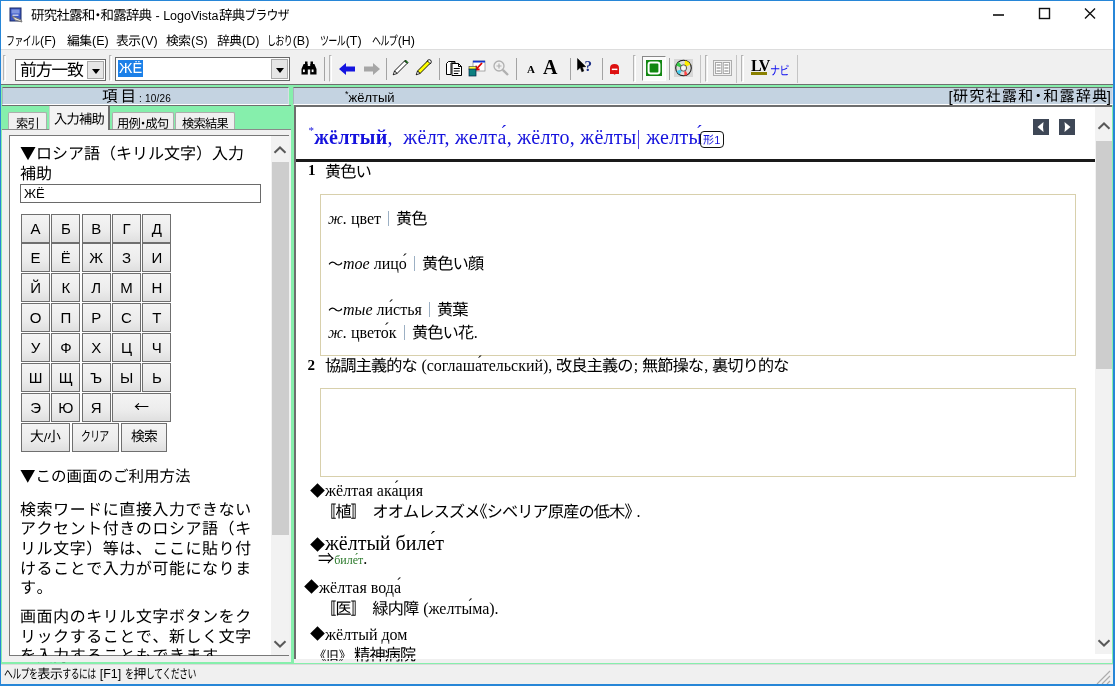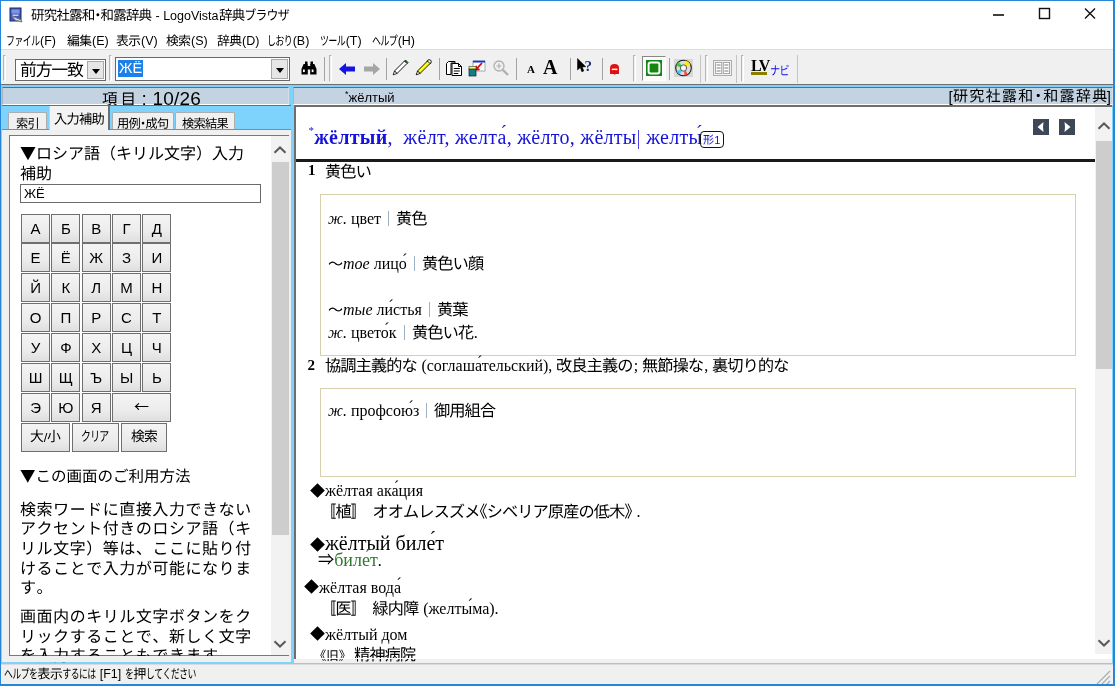--- a/index.html
+++ b/index.html
@@ -1,15 +1,15 @@
 <!DOCTYPE html>
 <html><head><meta charset="utf-8"><style>
 *{margin:0;padding:0;box-sizing:border-box}
 html,body{width:1115px;height:686px;overflow:hidden}
-#win{position:relative;width:1115px;height:686px;background:#7dd3fc;
+#win{position:relative;width:1115px;height:686px;background:#86efac;
  font-family:"Liberation Sans",sans-serif}
 .abs{position:absolute;white-space:nowrap}
 .ser{font-family:"Liberation Serif",serif}
 svg{display:inline-block}
 .vline{position:absolute;width:1px;background:#a3a3a3}
 .groove{position:absolute;width:3px;border:1px solid #b5b5b5;border-right-color:#fff;border-bottom-color:#fff;background:#f0f0f0}
 .cb{position:absolute;background:#fff;border:1px solid #686868}
 .cbbtn{position:absolute;background:#e6e6e6;border:1px solid #a9a9a9}
 .cbbtn:after{content:"";position:absolute;left:50%;top:50%;margin:-1px 0 0 -4px;border:4px solid transparent;border-top:5px solid #000}
 .key{position:absolute;background:linear-gradient(#f4f4f4,#ececec 60%,#dfdfdf);border:1px solid #6f6f6f;color:#000;
@@ -401,21 +401,21 @@
           <use href="#q34" transform="translate(752,0) scale(0.8,1)"></use>
         </g>
       </svg></div>
     <div class="vline" style="left:797px;top:55px;height:28px;background:#c4c4c4"></div>
     <div class="hb" style="left:2px;top:87px;width:287px"></div>
     <div class="abs" style="left:102px;top:88px;font-size:15.5px"><svg width="34" height="15.5" style="vertical-align:-1.86px;overflow:visible">
         <g transform="translate(0,13.64) scale(0.0155,-0.0155)">
           <use href="#q35"></use>
           <use href="#q36" x="1194"></use>
         </g>
-      </svg><span style="font-size:19px;letter-spacing:0.2px">&nbsp;: 10/26</span></div>
+      </svg><span style="font-size:10px;letter-spacing:0.2px">&nbsp;: 10/26</span></div>
     <div class="hb" style="left:293px;top:87px;width:820px"></div>
     <div class="abs" style="left:345px;top:88.5px;font-size:13px"><sup style="font-size:9px">*</sup>жёлтый</div>
     <div class="abs" style="right:4px;top:87.5px;font-size:15px"><span style="font-size:15px">[</span><svg width="154.2" height="15" style="vertical-align:-1.8px;overflow:visible">
         <g transform="translate(0,13.2) scale(0.015,-0.015)">
           <use href="#q0"></use>
           <use href="#q1" x="1087"></use>
           <use href="#q2" x="2173"></use>
           <use href="#q3" x="3260"></use>
           <use href="#q4" x="4347"></use>
           <use href="#q5" x="5183"></use>
@@ -802,28 +802,20 @@
       </svg><span class="ser" style="font-size:16px">, </span><svg width="77.4" height="16.2" style="vertical-align:-1.94px;overflow:visible">
         <g transform="translate(0,14.26) scale(0.0162,-0.0162)">
           <use href="#q125"></use>
           <use href="#q126" x="944"></use>
           <use href="#q24" x="1889"></use>
           <use href="#q119" x="2833"></use>
           <use href="#q77" x="3778"></use>
         </g>
       </svg></div>
     <div class="abs" style="left:319.5px;top:388px;width:756px;height:89px;border:1px solid #d8d0ac"></div>
-    <div class="abs" style="left:328.0px;top:401.9px;font-size:16px" class2="ser"><span class="ser" style="font-size:16px"><i>ж.</i> профсою́з</span><span class="sep" style="margin:0 7px"></span><svg width="62.1" height="16.2" style="vertical-align:-1.94px;overflow:visible">
-        <g transform="translate(0,14.26) scale(0.0162,-0.0162)">
-          <use href="#q127"></use>
-          <use href="#q42" x="944"></use>
-          <use href="#q128" x="1889"></use>
-          <use href="#q129" x="2833"></use>
-        </g>
-      </svg></div>
     <div class="abs" style="left:310px;top:482.3px"><svg width="15" height="15" style="vertical-align:-1.8px;overflow:visible">
         <g transform="translate(0,13.2) scale(0.015,-0.015)">
           <use href="#q142"></use>
         </g>
       </svg><span class="ser" style="font-size:16px">жёлтая ака́ция</span></div>
     <div class="abs" style="left:329px;top:503.2px"><svg width="303.48" height="16.2" style="vertical-align:-1.94px;overflow:visible">
         <g transform="translate(0,14.26) scale(0.0162,-0.0162)">
           <use href="#q143" x="-550"></use>
           <use href="#q144" x="394"></use>
           <use href="#q145" x="1339"></use>
@@ -850,21 +842,21 @@
       </svg><span class="ser" style="font-size:16px"> .</span></div>
     <div class="abs" style="left:310px;top:532.2px"><svg width="15" height="15" style="vertical-align:-1.8px;overflow:visible">
         <g transform="translate(0,13.2) scale(0.015,-0.015)">
           <use href="#q142"></use>
         </g>
       </svg><span class="ser" style="font-size:20px">жёлтый биле́т</span></div>
     <div class="abs" style="left:318px;top:549.5px"><svg width="16.2" height="16.2" style="vertical-align:-1.94px;overflow:visible">
         <g transform="translate(0,14.26) scale(0.0162,-0.0162)">
           <use href="#q159"></use>
         </g>
-      </svg><span class="ser" style="font-size:18px;color:#2c7a2c">биле́т</span><span class="ser" style="font-size:16px">.</span></div>
+      </svg><span class="ser" style="font-size:12px;color:#2c7a2c">биле́т</span><span class="ser" style="font-size:16px">.</span></div>
     <div class="abs" style="left:304px;top:578.6px"><svg width="15" height="15" style="vertical-align:-1.8px;overflow:visible">
         <g transform="translate(0,13.2) scale(0.015,-0.015)">
           <use href="#q142"></use>
         </g>
       </svg><span class="ser" style="font-size:16px">жёлтая вода́</span></div>
     <div class="abs" style="left:329px;top:599.8px"><svg width="90.18" height="16.2" style="vertical-align:-1.94px;overflow:visible">
         <g transform="translate(0,14.26) scale(0.0162,-0.0162)">
           <use href="#q143" x="-550"></use>
           <use href="#q160" x="394"></use>
           <use href="#q145" x="1339"></use>

